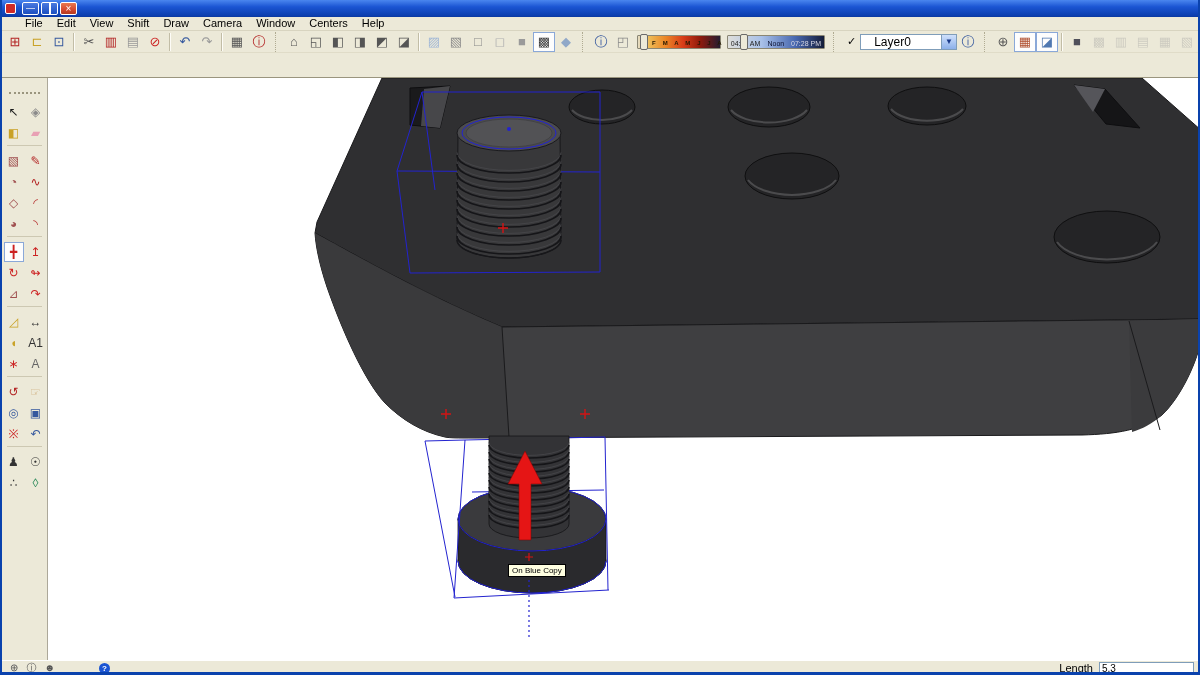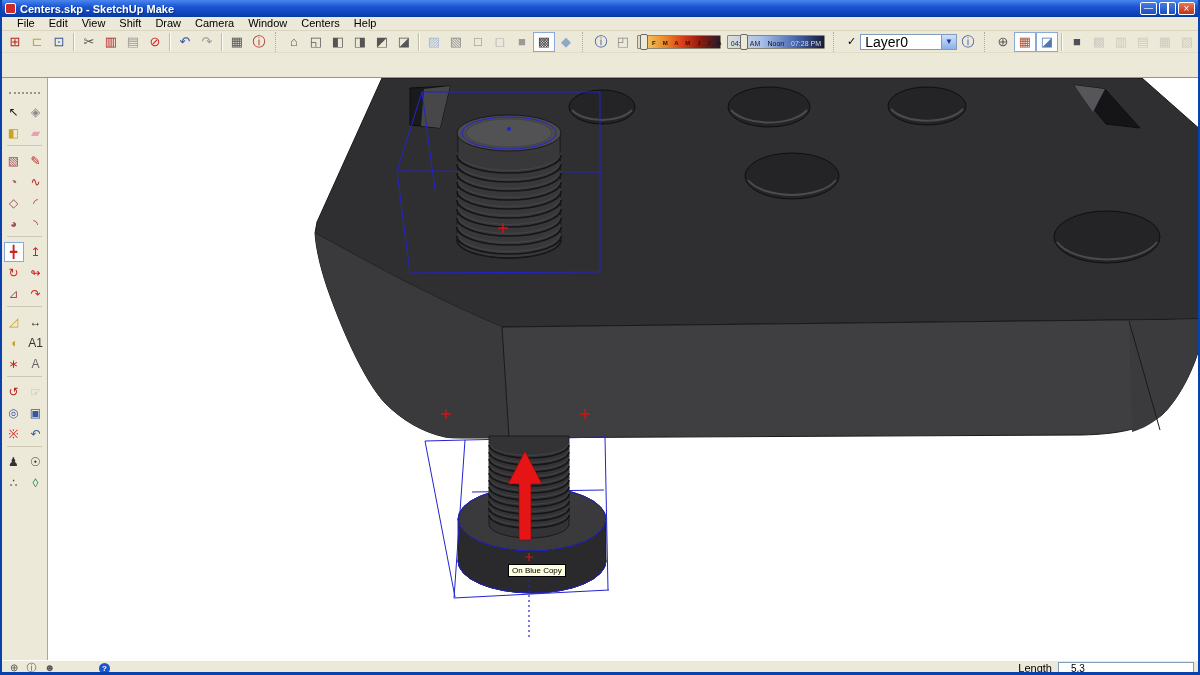--- a/index.html
+++ b/index.html
@@ -11,21 +11,21 @@
     display:flex; align-items:center; padding:0 3px; }
   .app-icon { width:11px; height:11px; background:#cf2a27; border:1px solid #fff; border-radius:2px; margin-right:4px; }
   .title-text { color:#fff; font-size:11px; font-weight:bold; text-shadow:1px 1px 1px #06307e; flex:1; }
   .winbtn { width:17px; height:13px; margin-left:2px; border:1px solid #fff; border-radius:2px;
     font-size:9px; line-height:11px; text-align:center; color:#fff; }
   .winbtn.min, .winbtn.restore { background:linear-gradient(180deg,#4a7ae0,#1b4ec0); }
   .winbtn.close { background:linear-gradient(180deg,#e8794f,#d6492f 60%,#b23a20); font-size:10px; }
   .restore-box { width:7px; height:6px; border:1px solid #fff; margin:3px auto; }
 
   
-  .menubar { height:14px; background:#ece9d8; border-bottom:1px solid #d8d4c0; display:flex; align-items:center; padding-left:8px; }
+  .menubar { height:14px; background:#ece9d8; border-bottom:1px solid #d8d4c0; display:flex; align-items:center; padding-left:16px; }
   .menu-item { font-size:11px; line-height:13px; padding:0 7px; color:#000; }
 
   
   .toolbar { height:22px; background:#ece9d8; display:flex; align-items:center; padding-left:2px; border-bottom:1px solid #e0dcc8; }
   .tbgroup { display:flex; align-items:center; }
   .tbsep { width:2px; height:18px; border-left:1px solid #c2bda6; border-right:1px solid #fdfcf7; margin:0 3px; }
   .tbbigsep { width:4px; height:20px; border-left:1px dotted #b0ab92; margin:0 5px; }
   .tbtn { width:22px; height:20px; display:flex; align-items:center; justify-content:center; border:1px solid transparent; }
   .tbtn.pressed { background:#fdfdfd; border:1px solid #8aa8d8; }
   .tbtn.disabled { opacity:.38; }
@@ -38,21 +38,21 @@
   .slider.time { width:150px; background:linear-gradient(90deg,#dededa 0%,#a8c0e8 35%,#4868b0 70%,#141c38 100%); }
   .slider-thumb { position:absolute; top:-2px; width:8px; height:16px; background:#ece9d8; border:1px solid #6a6a6a; border-radius:2px; }
   .months-label { position:absolute; left:4px; top:4px; font-size:6px; font-weight:bold; letter-spacing:2.6px; color:#241800; white-space:nowrap; }
   .tlabel { position:absolute; top:4px; font-size:7px; white-space:nowrap; }
   .tlabel.start { left:3px; color:#222; }
   .tlabel.noon { left:50%; transform:translateX(-50%); color:#0a1030; }
   .tlabel.end { right:3px; color:#d8d8e4; }
 
   .layer-check { font-size:11px; color:#000; margin:0 4px 0 6px; }
   .layer-combo { width:148px; height:16px; background:#fff; border:1px solid #7f9db9; display:flex; align-items:center; }
-  .combo-text { flex:1; font-size:14px; padding-left:4px; color:#000; }
+  .combo-text { flex:1; font-size:12px; padding-left:4px; color:#000;margin-left:9px; }
   .combo-btn { width:15px; height:14px; background:linear-gradient(180deg,#cfe0fb,#8cb0ea); border-left:1px solid #7f9db9;
     color:#1a3a8a; font-size:8px; display:flex; align-items:center; justify-content:center; }
 
   
   .dock-empty { height:25px; background:#ece9d8; border-bottom:1px solid #9a957e; }
 
   
   .main { display:flex; height:582px; }
   #palette { width:46px; background:#ece9d8; border-right:1px solid #aca899; padding-top:14px; }
   .pgrip { height:4px; border-top:2px dotted #9a957e; margin:0 7px 6px 7px; }
@@ -68,29 +68,28 @@
 
   
   .statusbar { height:15px; background:#ece9d8; border-top:1px solid #fff; box-shadow:0 -1px 0 #aca899;
     display:flex; align-items:center; font-size:11px; }
   .sicon { font-size:10px; color:#555; margin-left:8px; line-height:1; }
   .help-circle { width:11px; height:11px; border-radius:50%; background:#1b55d3; color:#fff; font-size:8px; font-weight:bold;
     text-align:center; line-height:11px; margin-left:44px; }
   .hint { margin-left:40px; color:#000; white-space:pre; }
   .length-wrap { margin-left:auto; display:flex; align-items:center; }
   .length-label { margin-right:6px; color:#000; }
-  .length-input { width:136px; height:13px; font-size:10px; font-family:"Liberation Sans",sans-serif;
-    border:1px solid #7f9db9; padding:0 12px; margin-right:4px; }
+  .length-input { width:95px; height:13px; font-size:10px; font-family:"Liberation Sans",sans-serif;
+    border:1px solid #7f9db9; padding:0 2px; margin-right:4px; }
 </style>
 </head>
 <body>
 
 <div class="titlebar">
   <span class="app-icon"></span>
-  <span class="title-text">Centers.skp - SketchUp Make</span>
   <span class="winbtn min">—</span>
   <span class="winbtn restore"><span class="restore-box"></span></span>
   <span class="winbtn close">×</span>
 </div>
 
 <div class="menubar" id="menubar">
     <span class="menu-item">File</span>
     <span class="menu-item">Edit</span>
     <span class="menu-item">View</span>
     <span class="menu-item">Shift</span>

